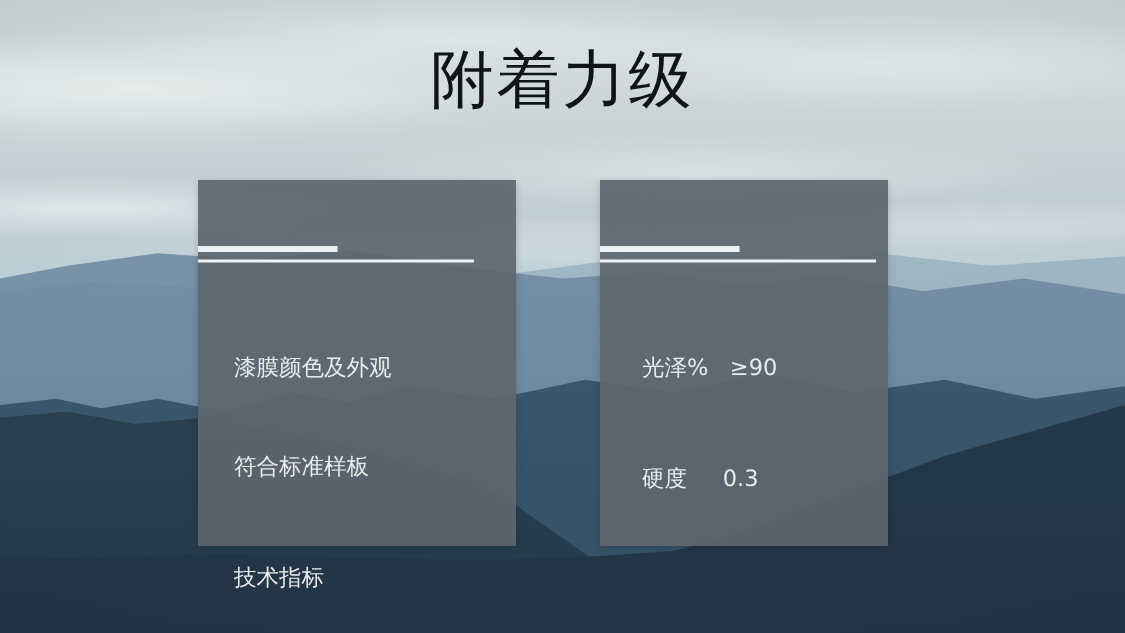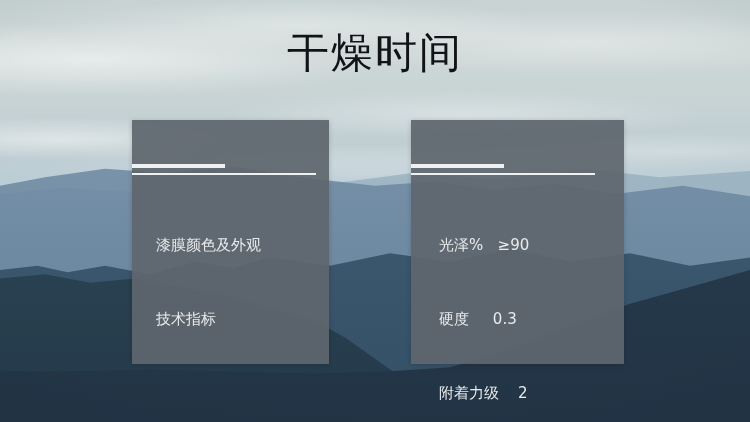--- a/index.html
+++ b/index.html
@@ -99,22 +99,22 @@
   }
 
   
   .panel {
     position: absolute;
     top: 120px;
     height: 244px;
     background: rgba(95,102,110,.93);
     box-shadow: 0 1px 5px rgba(0,0,0,.18);
   }
-  .panel.left  { left: 132px; width: 197px; }
-  .panel.right { left: 400px; width: 213px; margin-left: 11px; }
+  .panel.left  { left: 132px; width: 212px; }
+  .panel.right { left: 400px; width: 192px; }
 
   .rule-short {
     position: absolute;
     left: 0;
     top: 44px;
     height: 4px;
     width: 93px;
     background: #eef1f2;
   }
   .rule-long {
@@ -151,39 +151,39 @@
   <div class="bg-layer sky"></div>
   <div class="bg-layer clouds"></div>
   <div class="bg-layer haze-band"></div>
   <div class="bg-layer ridge-far"></div>
   <div class="bg-layer ridge-mid"></div>
   <div class="bg-layer ridge-near"></div>
   <div class="bg-layer ridge-left"></div>
   <div class="bg-layer ridge-fore"></div>
   <div class="bg-layer vignette"></div>
 
-  <div class="title">干燥时间</div>
+  <div class="title">附着力级</div>
 
   <div class="panel left">
     <div class="rule-short"></div>
     <div class="rule-long"></div>
     <div class="panel-body">
       <span class="row">漆膜颜色及外观</span>
+      <span class="row">符合标准样板</span>
       <span class="row gap">技术指标</span>
       
       
     </div>
   </div>
 
   <div class="panel right">
     <div class="rule-short"></div>
     <div class="rule-long"></div>
     <div class="panel-body">
       <span class="row">光泽%   ≥90</span>
       <span class="row gap">硬度     0.3</span>
-      <span class="row gap">附着力级    2</span>
       
       
       
     </div>
   </div>
 
 </div>
 
 </body></html>

